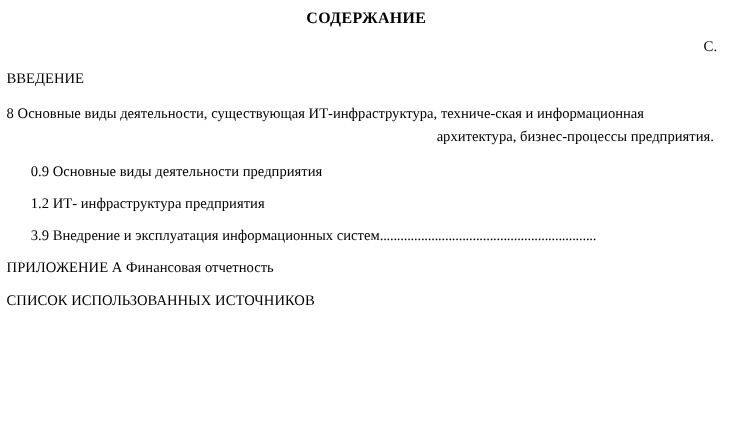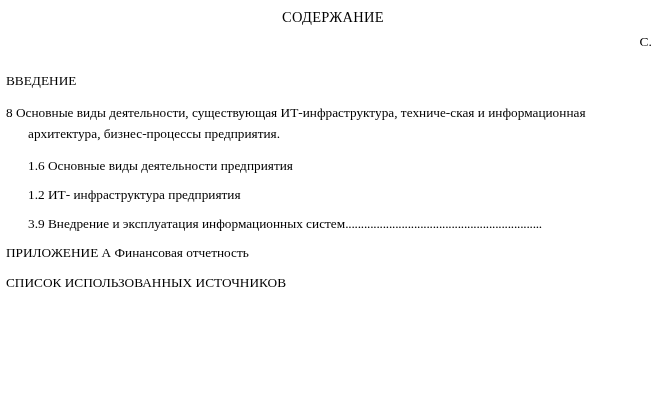--- a/index.html
+++ b/index.html
@@ -16,52 +16,53 @@
   }
   .page {
     position: relative;
     width: 666px;
     height: 404px;
     box-sizing: border-box;
     padding: 0;
   }
   .title {
     text-align: center;
-    font-weight: normal;
+    font-weight: bold;
     font-size: 14.5px;
     letter-spacing: 0.3px;
     margin: 9px 0 0 0;
     padding: 0;
   }
   .page-col {
     text-align: right;
     font-size: 13.5px;
     margin: 8px 14px 0 0;
   }
   .toc {
-    margin-top: 24px;
+    margin-top: 14px;
     padding: 0 17px 0 6px;
   }
   .toc-line {
     font-size: 13.3px;
     line-height: 1.0;
     margin-bottom: 16px;
     white-space: nowrap;
   }
   .toc-line.wrap {
     white-space: normal;
     line-height: 1.55;
     margin-bottom: 14px;
   }
   .lvl2 {
     padding-left: 22px;
   }
   .cont-indent {
     display: block;
     padding-left: 22px;
+    text-align: right;
   }
   .dots {
     letter-spacing: -0.2px;
   }
 </style>
 </head>
 <body>
 
 <div class="page">
 
@@ -74,21 +75,21 @@
     <div class="toc-line">
       <span>ВВЕДЕНИЕ</span>
     </div>
 
     <div class="toc-line wrap">
       <span>8 Основные виды деятельности, существующая ИТ-инфраструктура, техниче-ская и информационная</span>
       <span class="cont-indent">архитектура, бизнес-процессы предприятия.</span>
     </div>
 
     <div class="toc-line lvl2">
-      <span>1.6 Основные виды деятельности предприятия</span>
+      <span>0.9 Основные виды деятельности предприятия</span>
     </div>
 
     <div class="toc-line lvl2">
       <span>1.2 ИТ- инфраструктура предприятия</span>
     </div>
 
 
 
     <div class="toc-line lvl2">
       <span>3.9 Внедрение и эксплуатация информационных систем</span><span class="dots">...............................................................</span><span></span>

